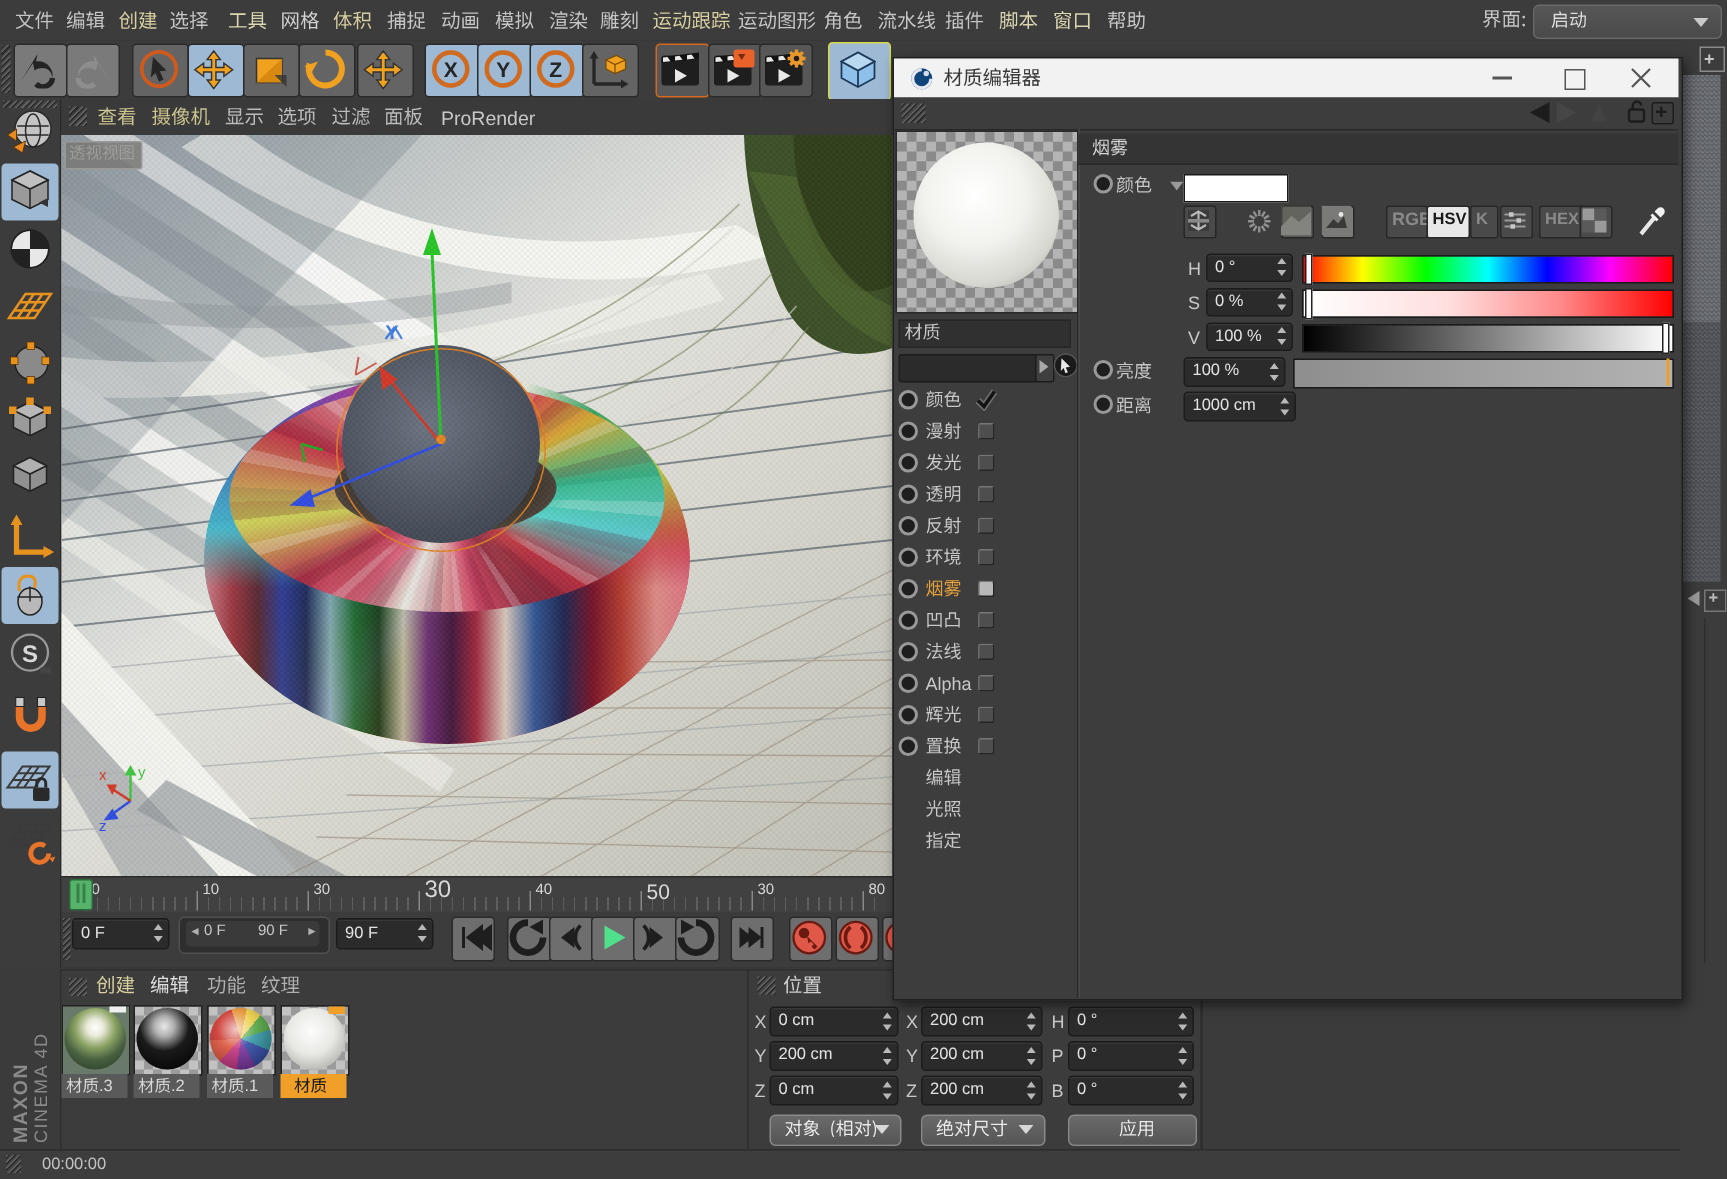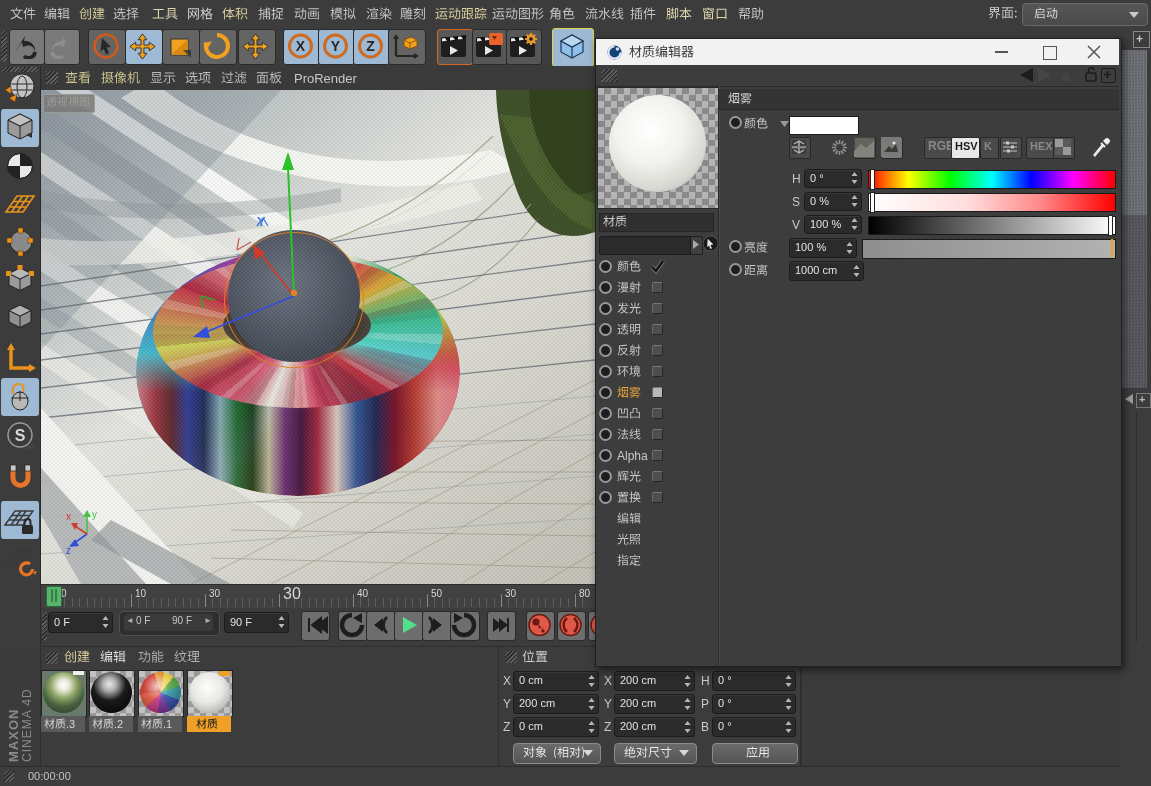--- a/index.html
+++ b/index.html
@@ -425,21 +425,21 @@
 <div style="position:absolute;left:61px;top:588px;font-size:10px;color:#d8d8d8;font-weight:normal;letter-spacing:0;white-space:nowrap;line-height:12px">0</div>
 <div style="position:absolute;left:131px;top:594px;width:1px;height:13px;background:#888"></div>
 <div style="position:absolute;left:135px;top:588px;font-size:10px;color:#d8d8d8;font-weight:normal;letter-spacing:0;white-space:nowrap;line-height:12px">10</div>
 <div style="position:absolute;left:205px;top:594px;width:1px;height:13px;background:#888"></div>
 <div style="position:absolute;left:209px;top:588px;font-size:10px;color:#d8d8d8;font-weight:normal;letter-spacing:0;white-space:nowrap;line-height:12px">30</div>
 <div style="position:absolute;left:279px;top:594px;width:1px;height:13px;background:#888"></div>
 <div style="position:absolute;left:283px;top:588px;font-size:16px;color:#d8d8d8;font-weight:normal;letter-spacing:0;white-space:nowrap;line-height:12px">30</div>
 <div style="position:absolute;left:353px;top:594px;width:1px;height:13px;background:#888"></div>
 <div style="position:absolute;left:357px;top:588px;font-size:10px;color:#d8d8d8;font-weight:normal;letter-spacing:0;white-space:nowrap;line-height:12px">40</div>
 <div style="position:absolute;left:427px;top:594px;width:1px;height:13px;background:#888"></div>
-<div style="position:absolute;left:431px;top:588px;font-size:10px;color:#d8d8d8;font-weight:normal;letter-spacing:0;white-space:nowrap;line-height:12px">50</div>
+<div style="position:absolute;left:431px;top:588px;font-size:14px;color:#d8d8d8;font-weight:normal;letter-spacing:0;white-space:nowrap;line-height:12px">50</div>
 <div style="position:absolute;left:501px;top:594px;width:1px;height:13px;background:#888"></div>
 <div style="position:absolute;left:505px;top:588px;font-size:10px;color:#d8d8d8;font-weight:normal;letter-spacing:0;white-space:nowrap;line-height:12px">30</div>
 <div style="position:absolute;left:575px;top:594px;width:1px;height:13px;background:#888"></div>
 <div style="position:absolute;left:579px;top:588px;font-size:10px;color:#d8d8d8;font-weight:normal;letter-spacing:0;white-space:nowrap;line-height:12px">80</div>
 <div style="position:absolute;left:46px;top:586px;width:14px;height:19px;background:#56b46a;border:1px solid #2a6a3a;border-radius:2px"></div>
 <div style="position:absolute;left:51px;top:589px;width:1.5px;height:13px;background:#37804a"></div>
 <div style="position:absolute;left:55px;top:589px;width:1.5px;height:13px;background:#37804a"></div>
 <div style="position:absolute;left:41px;top:608px;width:1110px;height:37px;background:#3c3c3c;border-bottom:1px solid #2c2c2c"></div>
 <div style="position:absolute;left:42px;top:612px;width:5px;height:28px;background:repeating-linear-gradient(135deg,#606060 0 1px,#2a2a2a 1px 2px,#454545 2px 3px)"></div>
 <div style="position:absolute;left:48px;top:612px;width:65px;height:21px;background:#2b2b2b;border:1px solid #1c1c1c;border-radius:3px;box-sizing:border-box;box-shadow:inset 0 1px 0 rgba(255,255,255,0.06)"></div>

